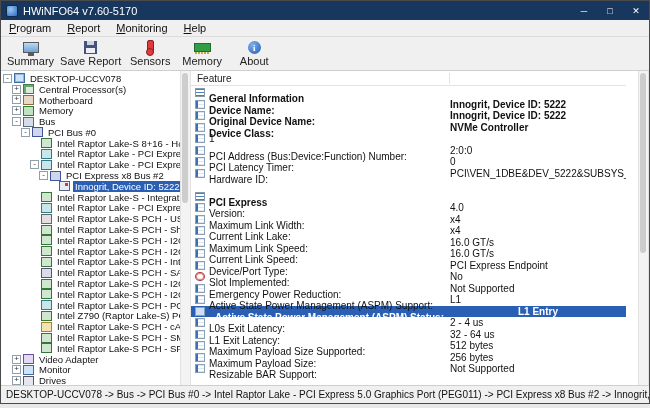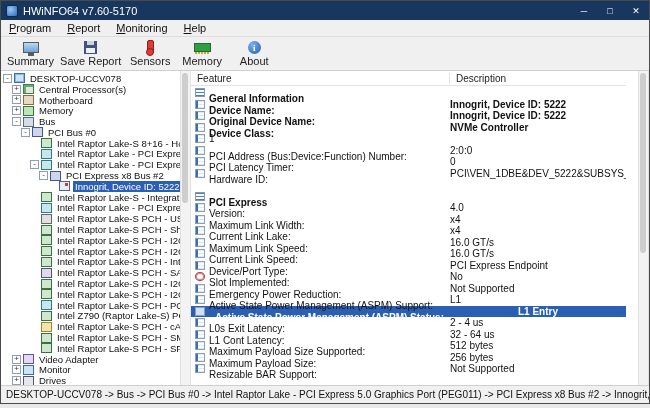--- a/index.html
+++ b/index.html
@@ -299,21 +299,20 @@
           <span class="tlabel">Audio</span>
         </div>
       </div>
     <div class="vscroll">
       <span class="thumb" style="top:2px;height:130px;"></span>
     </div>
     <div class="details-panel">
       <div class="details-content">
         <div class="dheader">
           <span class="hfeat">Feature</span>
-          <span class="hdesc">Description</span>
         </div>
         <div class="drows" id="rows">
             <div class="drow section">
               <span class="dicon section-icon"></span>
               <span class="dfeat">General Information</span>
               <span class="ddesc"></span>
             </div>
             <div class="drow item bold">
               <span class="dicon field-icon"></span>
               <span class="dfeat">Device Name:</span>
@@ -404,21 +403,21 @@
               <span class="dfeat">Active State Power Management (ASPM) Status:</span>
               <span class="ddesc">L1 Entry</span>
             </div>
             <div class="drow item">
               <span class="dicon field-icon"></span>
               <span class="dfeat">L0s Exit Latency:</span>
               <span class="ddesc">2 - 4 us</span>
             </div>
             <div class="drow item">
               <span class="dicon field-icon"></span>
-              <span class="dfeat">L1 Cont Latency:</span>
+              <span class="dfeat">L1 Exit Latency:</span>
               <span class="ddesc">32 - 64 us</span>
             </div>
             <div class="drow item">
               <span class="dicon field-icon"></span>
               <span class="dfeat">Maximum Payload Size Supported:</span>
               <span class="ddesc">512 bytes</span>
             </div>
             <div class="drow item">
               <span class="dicon field-icon"></span>
               <span class="dfeat">Maximum Payload Size:</span>

